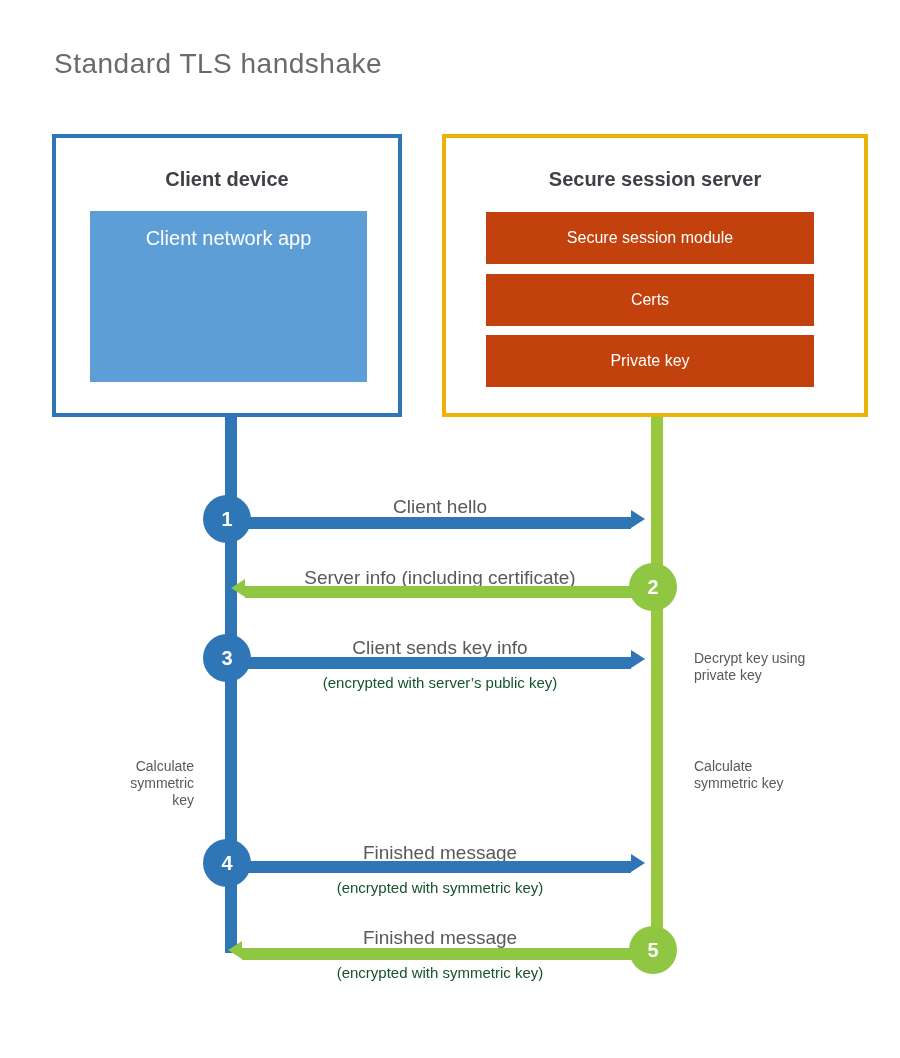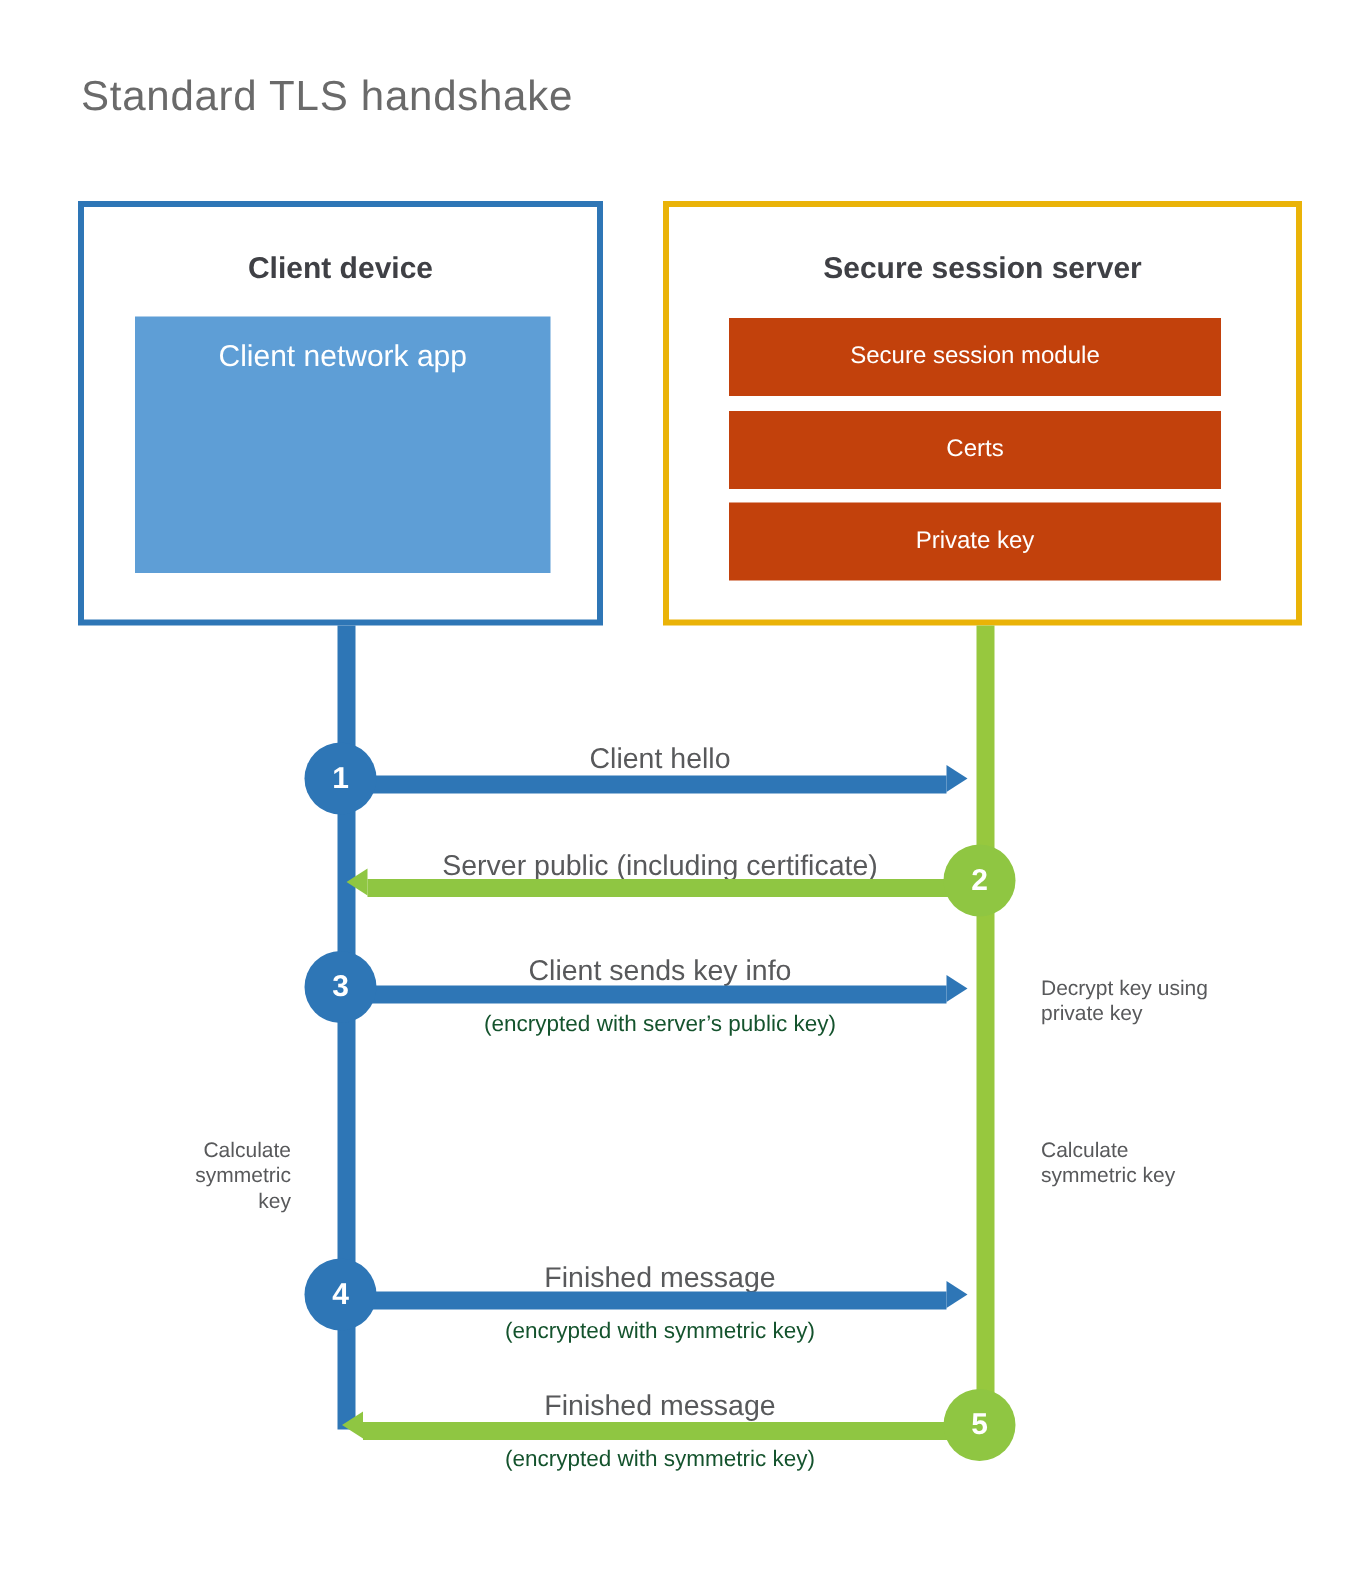--- a/index.html
+++ b/index.html
@@ -167,21 +167,21 @@
     <div class="server-bar bar-2">Private key</div>
   </div>
 
   <div class="lifeline blue"></div>
   <div class="lifeline green"></div>
 
   <div class="msg-label l1">Client hello</div>
   <div class="arrow blue right a1"></div>
   <div class="step-circle blue c1">1</div>
 
-  <div class="msg-label l2">Server public (including certificate)</div>
+  <div class="msg-label l2">Server info (including certificate)</div>
   <div class="arrow green left a2"></div>
   <div class="step-circle green c2">2</div>
 
   <div class="msg-label l3">Client sends key info</div>
   <div class="arrow blue right a3"></div>
   <div class="msg-sub s3">(encrypted with server’s public key)</div>
   <div class="step-circle blue c3">3</div>
 
   <div class="msg-label l4">Finished message</div>
   <div class="arrow blue right a4"></div>

